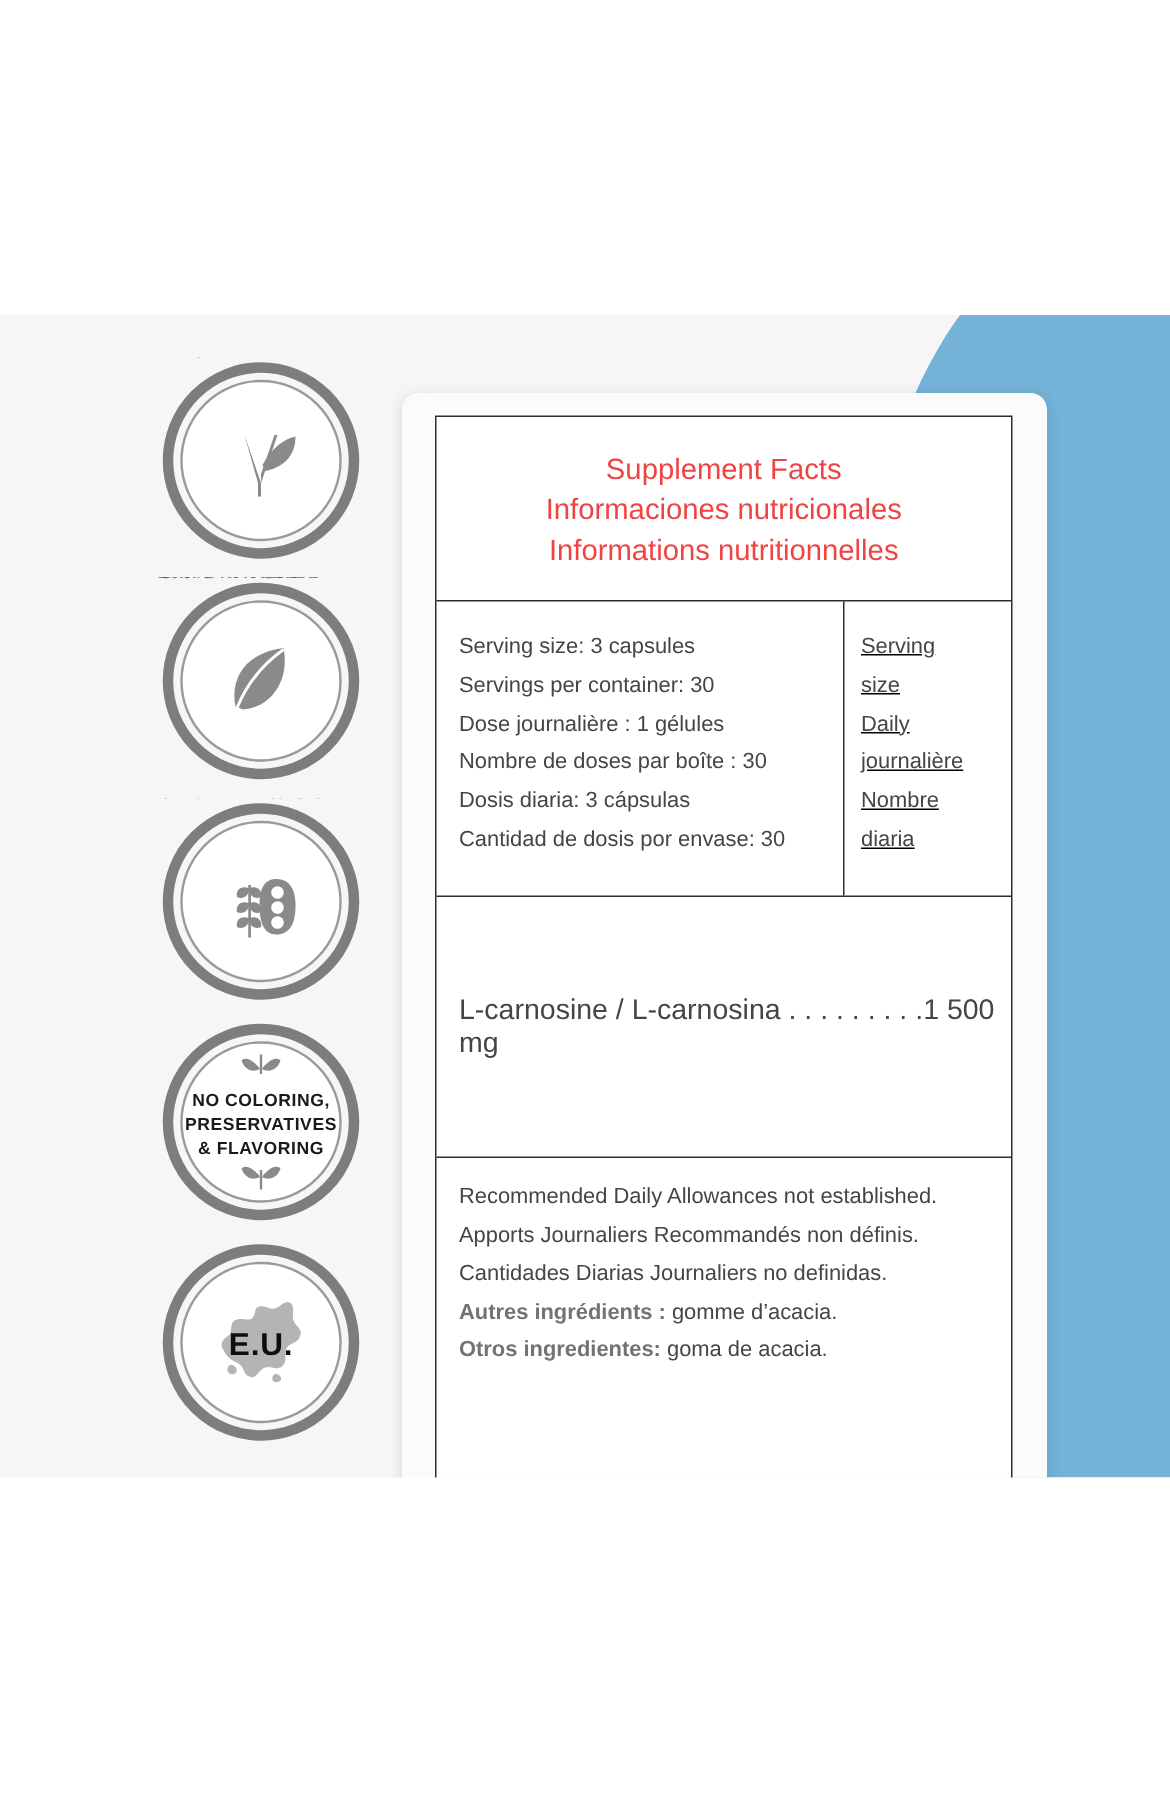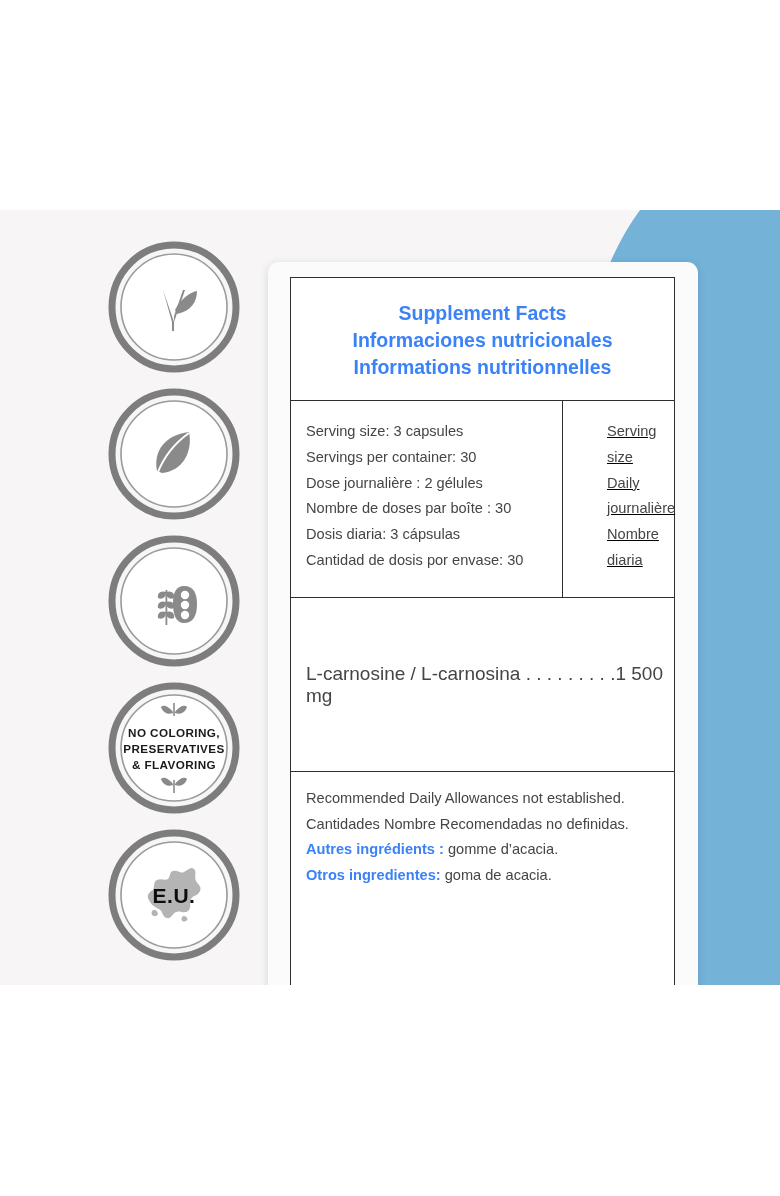--- a/index.html
+++ b/index.html
@@ -23,37 +23,37 @@
         box-shadow:0 2px 9px rgba(40,60,80,.17);}
   #facts{position:absolute;left:22px;top:15px;width:385px;height:830px;
          background:#fff;border:1.6px solid #2e2e2e;box-sizing:border-box;}
 
   .fsec{border-bottom:1.6px solid #2e2e2e;box-sizing:border-box;}
   .fsec:last-child{border-bottom:none;}
 
   
   #sec-head{height:123px;display:flex;flex-direction:column;align-items:center;
             justify-content:center;padding-top:3px;}
-  #sec-head div{font-weight:bold;font-size:19.5px;color:#3b82f6;line-height:27px;text-align:center;}
-
-  
-  #sec-serving{height:197px;display:flex;gap:33px;}
+  #sec-head div{font-weight:normal;font-size:19.5px;color:#ef4444;line-height:27px;text-align:center;}
+
+  
+  #sec-serving{height:197px;display:flex;}
   #serv-left{flex:0 0 272px;border-right:1.6px solid #2e2e2e;box-sizing:border-box;
              padding:18px 0 0 15px;}
   #serv-right{flex:1;padding:18px 0 0 11px;text-decoration:underline;}
   #serv-left div,#serv-right div{font-size:14.6px;color:#454545;line-height:25.8px;}
 
   
   #sec-ing{height:174px;display:flex;align-items:center;padding-left:15px;box-sizing:border-box;}
   #ing-line{font-size:19px;color:#454545;}
 
   
   #sec-foot{padding:14px 0 0 15px;}
   #sec-foot div{font-size:14.6px;color:#454545;line-height:25.6px;}
-  #sec-foot b{color:#3b82f6;font-weight:bold;}
+  #sec-foot b{color:#737373;font-weight:bold;}
 </style>
 </head>
 <body>
 
 <div id="stage">
 
   <svg id="blue-shape" viewBox="0 0 780 775" preserveAspectRatio="none">
     <path d="M780,0 L780,775 L575,775 C660,690 640,560 600,430
              C560,300 560,110 640,0 Z" fill="#74b2d8"></path>
   </svg>
@@ -168,21 +168,21 @@
       <div id="sec-head" class="fsec">
         <div>Supplement Facts</div>
         <div>Informaciones nutricionales</div>
         <div>Informations nutritionnelles</div>
       </div>
 
       <div id="sec-serving" class="fsec">
         <div id="serv-left">
           <div>Serving size: 3 capsules</div>
           <div>Servings per container: 30</div>
-          <div>Dose journalière : 2 gélules</div>
+          <div>Dose journalière : 1 gélules</div>
           <div>Nombre de doses par boîte : 30</div>
           <div>Dosis diaria: 3 cápsulas</div>
           <div>Cantidad de dosis por envase: 30</div>
         </div>
         <div id="serv-right">
           <div>Serving</div>
           <div>size</div>
           <div>Daily</div>
           <div>journalière</div>
           <div>Nombre</div>
@@ -192,21 +192,22 @@
 
       <div id="sec-ing" class="fsec">
         <div id="ing-line">
           <span>L-carnosine / L-carnosina</span>
           <span>. . . . . . . . .</span><span>1 500 mg</span>
         </div>
       </div>
 
       <div id="sec-foot" class="fsec">
         <div>Recommended Daily Allowances not established.</div>
-        <div>Cantidades Nombre Recomendadas no definidas.</div>
+        <div>Apports Journaliers Recommandés non définis.</div>
+        <div>Cantidades Diarias Journaliers no definidas.</div>
         <div>
           <b>Autres ingrédients :</b>
           <span>gomme d’acacia.</span>
         </div>
         <div>
           <b>Otros ingredientes:</b>
           <span>goma de acacia.</span>
         </div>
       </div>
 

